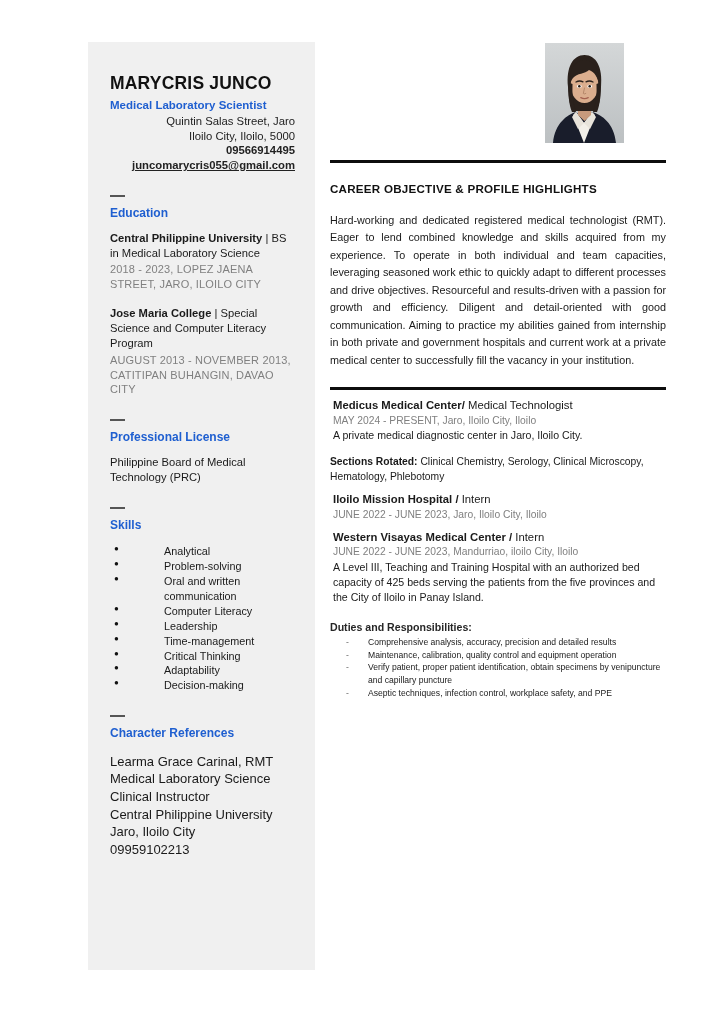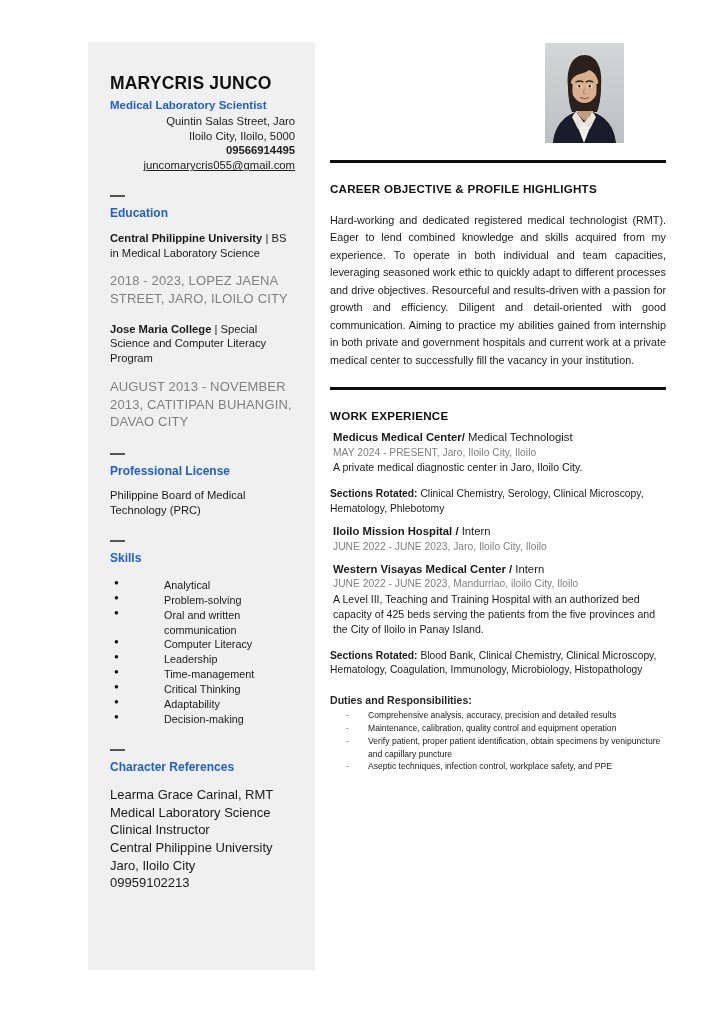--- a/index.html
+++ b/index.html
@@ -46,20 +46,21 @@
   .contact-line {
     font-size: 11.3px;
     color: #222222;
     line-height: 1.32;
     text-align: right;
   }
   .contact-line.bold { font-weight: bold; }
   .contact-line.email {
     text-decoration: underline;
     color: #222222;
+    font-weight: bold;
   }
 
   .sb-dash {
     width: 15px;
     height: 2px;
     background: #555555;
     margin: 22px 0 9px 0;
   }
   .sb-heading {
     font-size: 12px;
@@ -70,25 +71,25 @@
   }
 
   .edu-item { margin-bottom: 14px; }
   .edu-school {
     font-size: 11.2px;
     line-height: 1.33;
     color: #1a1a1a;
   }
   .edu-school b { font-weight: bold; }
   .edu-meta {
-    font-size: 13px;
+    font-size: 11px;
     color: #808080;
     line-height: 1.35;
     letter-spacing: 0.15px;
-    margin-top: 12px;
+    margin-top: 2px;
   }
 
   .plain-text {
     font-size: 11.2px;
     line-height: 1.35;
     color: #1a1a1a;
   }
 
   .skills-list {
     margin: 12px 0 0 0;
@@ -312,39 +313,37 @@
 
 <div id="right">
 
   <div class="rule"></div>
   <div class="sec-title">CAREER OBJECTIVE &amp; PROFILE HIGHLIGHTS</div>
   <div class="objective">Hard-working  and dedicated registered medical technologist (RMT). Eager to lend combined knowledge and skills acquired from my experience. To operate in both individual and team capacities, leveraging seasoned work ethic to quickly adapt to different processes and drive objectives. Resourceful and results-driven with a passion for growth and efficiency. Diligent and detail-oriented with good communication. Aiming to practice my abilities gained from internship in both private and government hospitals and current work at a private medical center to successfully fill the vacancy in your institution.</div>
 
   <div class="rule2-wrap">
     <div class="rule"></div>
   </div>
-  <div class="sec-title">WORK EXPERIENCE</div>
 
   <div class="job">
     <div class="job-head"><b> Medicus Medical Center/</b><span> Medical Technologist</span></div>
     <div class="job-meta">MAY 2024 - PRESENT, Jaro, Iloilo City, Iloilo</div>
     <div class="job-desc">A private medical diagnostic center in Jaro, Iloilo City.</div>
     <div class="sections-rotated"><b>Sections Rotated:</b><span> Clinical Chemistry, Serology, Clinical Microscopy, Hematology, Phlebotomy</span></div>
   </div>
 
   <div class="job">
     <div class="job-head"><b>Iloilo Mission Hospital /</b><span> Intern</span></div>
     <div class="job-meta">JUNE 2022 - JUNE 2023, Jaro, Iloilo City, Iloilo</div>
   </div>
 
   <div class="job">
     <div class="job-head"><b>Western Visayas Medical Center /</b><span> Intern</span></div>
     <div class="job-meta">JUNE 2022 - JUNE 2023, Mandurriao, iloilo City, Iloilo</div>
     <div class="job-desc">A Level III, Teaching and Training Hospital with an authorized bed capacity of 425 beds serving the patients from the five provinces and the City of Iloilo in Panay Island.</div>
-    <div class="sections-rotated"><b>Sections Rotated:</b><span> Blood Bank, Clinical Chemistry, Clinical Microscopy, Hematology, Coagulation, Immunology, Microbiology, Histopathology</span></div>
   </div>
 
   <div class="duties-title">Duties and Responsibilities:</div>
   <ul class="duties-list">
     <li>Comprehensive analysis, accuracy, precision and detailed results</li>
     <li>Maintenance, calibration, quality control and equipment operation</li>
     <li>Verify patient, proper patient identification, obtain specimens by venipuncture and capillary puncture</li>
     <li>Aseptic techniques, infection control, workplace safety, and PPE</li>
   </ul>
 </div>

